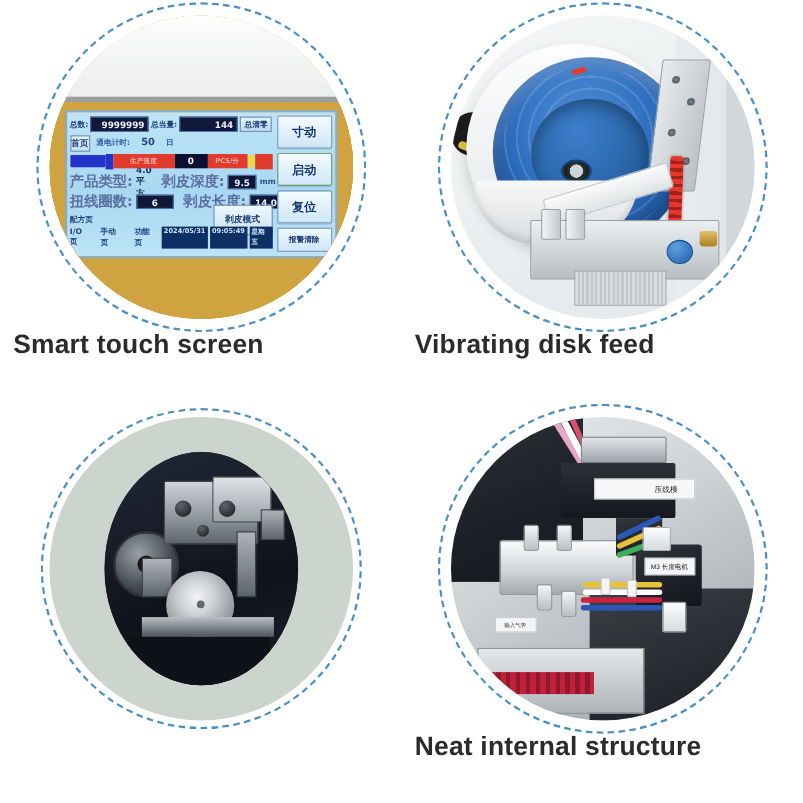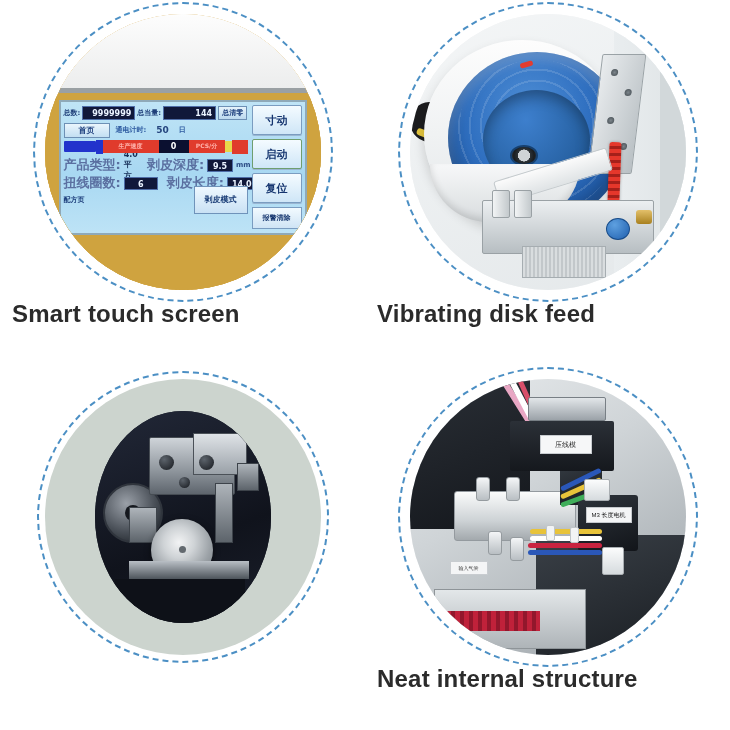--- a/index.html
+++ b/index.html
@@ -91,21 +91,21 @@
   .btn-sm{
     background:linear-gradient(#e6f3fb,#bcd9ef);
     border:1px solid #6d90b5;color:#1d3f7d;
     font-size:7px;font-weight:700;text-align:center;
     padding:1px 2px;box-sizing:border-box;height:14px;line-height:11px;
     white-space:nowrap;
   }
   .tab-home{
     background:linear-gradient(#eaf5fc,#c3dff2);
     border:1px solid #6d90b5;color:#1d3f7d;
-    font-size:8px;font-weight:700;padding:1px 14px;
+    font-size:8px;font-weight:700;padding:1px 0;
   }
   .timer-txt{font-size:7px;color:#2d5aa0;font-weight:700;}
   .timer-val{font-size:9px;color:#26467f;font-weight:700;}
 
   
   .wirebar{position:relative;height:15px;margin:2px 0 3px 0;display:flex;align-items:center;}
   .wire-plug{width:32px;height:11px;background:#2233cc;border-radius:1px;}
   .wire-plug2{width:7px;height:14px;background:#2233cc;}
   .wire-red{flex:1;height:13px;background:#e03b2c;display:flex;align-items:center;justify-content:center;position:relative;}
   .wire-black{width:30px;height:13px;background:#0b1030;color:#fff;font-size:8px;font-weight:700;display:flex;align-items:center;justify-content:center;}
@@ -264,21 +264,21 @@
   .scene4{position:absolute;inset:0;background:linear-gradient(150deg,#e9ecee,#cfd4d7 40%,#9aa1a6);}
   .p4-dark{position:absolute;left:0;top:0;width:120px;height:150px;background:linear-gradient(160deg,#2a2f36,#14171c);}
   .p4-dark2{position:absolute;right:0;bottom:0;width:150px;height:120px;background:linear-gradient(160deg,#3a4047,#1a1e23);}
   .p4-topblk{
     position:absolute;left:100px;top:42px;width:104px;height:50px;
     background:linear-gradient(180deg,#2b3037,#15181d);border-radius:2px;
   }
   .p4-label{
     position:absolute;left:130px;top:56px;width:50px;height:17px;background:#f6f7f8;
     border:1px solid #c8ccd0;display:flex;align-items:center;justify-content:center;
-    font-size:7px;color:#222;font-family:"DejaVu Sans",sans-serif;
+    font-size:7px;color:#222;font-family:"DejaVu Sans",sans-serif;padding-left:40px;
   }
   .p4-rail{
     position:absolute;left:118px;top:18px;width:76px;height:22px;
     background:linear-gradient(180deg,#e2e6e9,#9ba2a8);border:1px solid #787f85;border-radius:2px;
   }
   .p4-cyl{
     position:absolute;left:44px;top:112px;width:120px;height:48px;
     background:linear-gradient(180deg,#fafbfb,#cdd2d5 60%,#a3a9ad);
     border:1px solid #949a9f;border-radius:3px;
   }
@@ -369,20 +369,30 @@
             </div>
 
             <div class="botrow" style="margin-top:1px">
               <span class="bot-lnk">配方页</span>
               <span class="modebtn" style="margin-left:auto">
                 <span>剥皮</span>
                 <span>模式</span>
               </span>
             </div>
 
+            <div class="botrow" style="margin-top:3px">
+              <span class="bot-lnk">I/O页</span>
+              <span class="bot-lnk" style="margin-left:6px">手动页</span>
+              <span class="bot-lnk" style="margin-left:6px">功能页</span>
+              <span class="datestrip">
+                <span class="dchip">2024/05/31</span>
+                <span class="dchip">09:05:49</span>
+                <span class="dchip">星期五</span>
+              </span>
+            </div>
 
           </div>
 
           <div class="hmi-right">
             <div class="bigbtn">寸动</div>
             <div class="bigbtn green">启动</div>
             <div class="bigbtn">复位</div>
             <div class="alarmbtn">报警清除</div>
           </div>
         </div>

